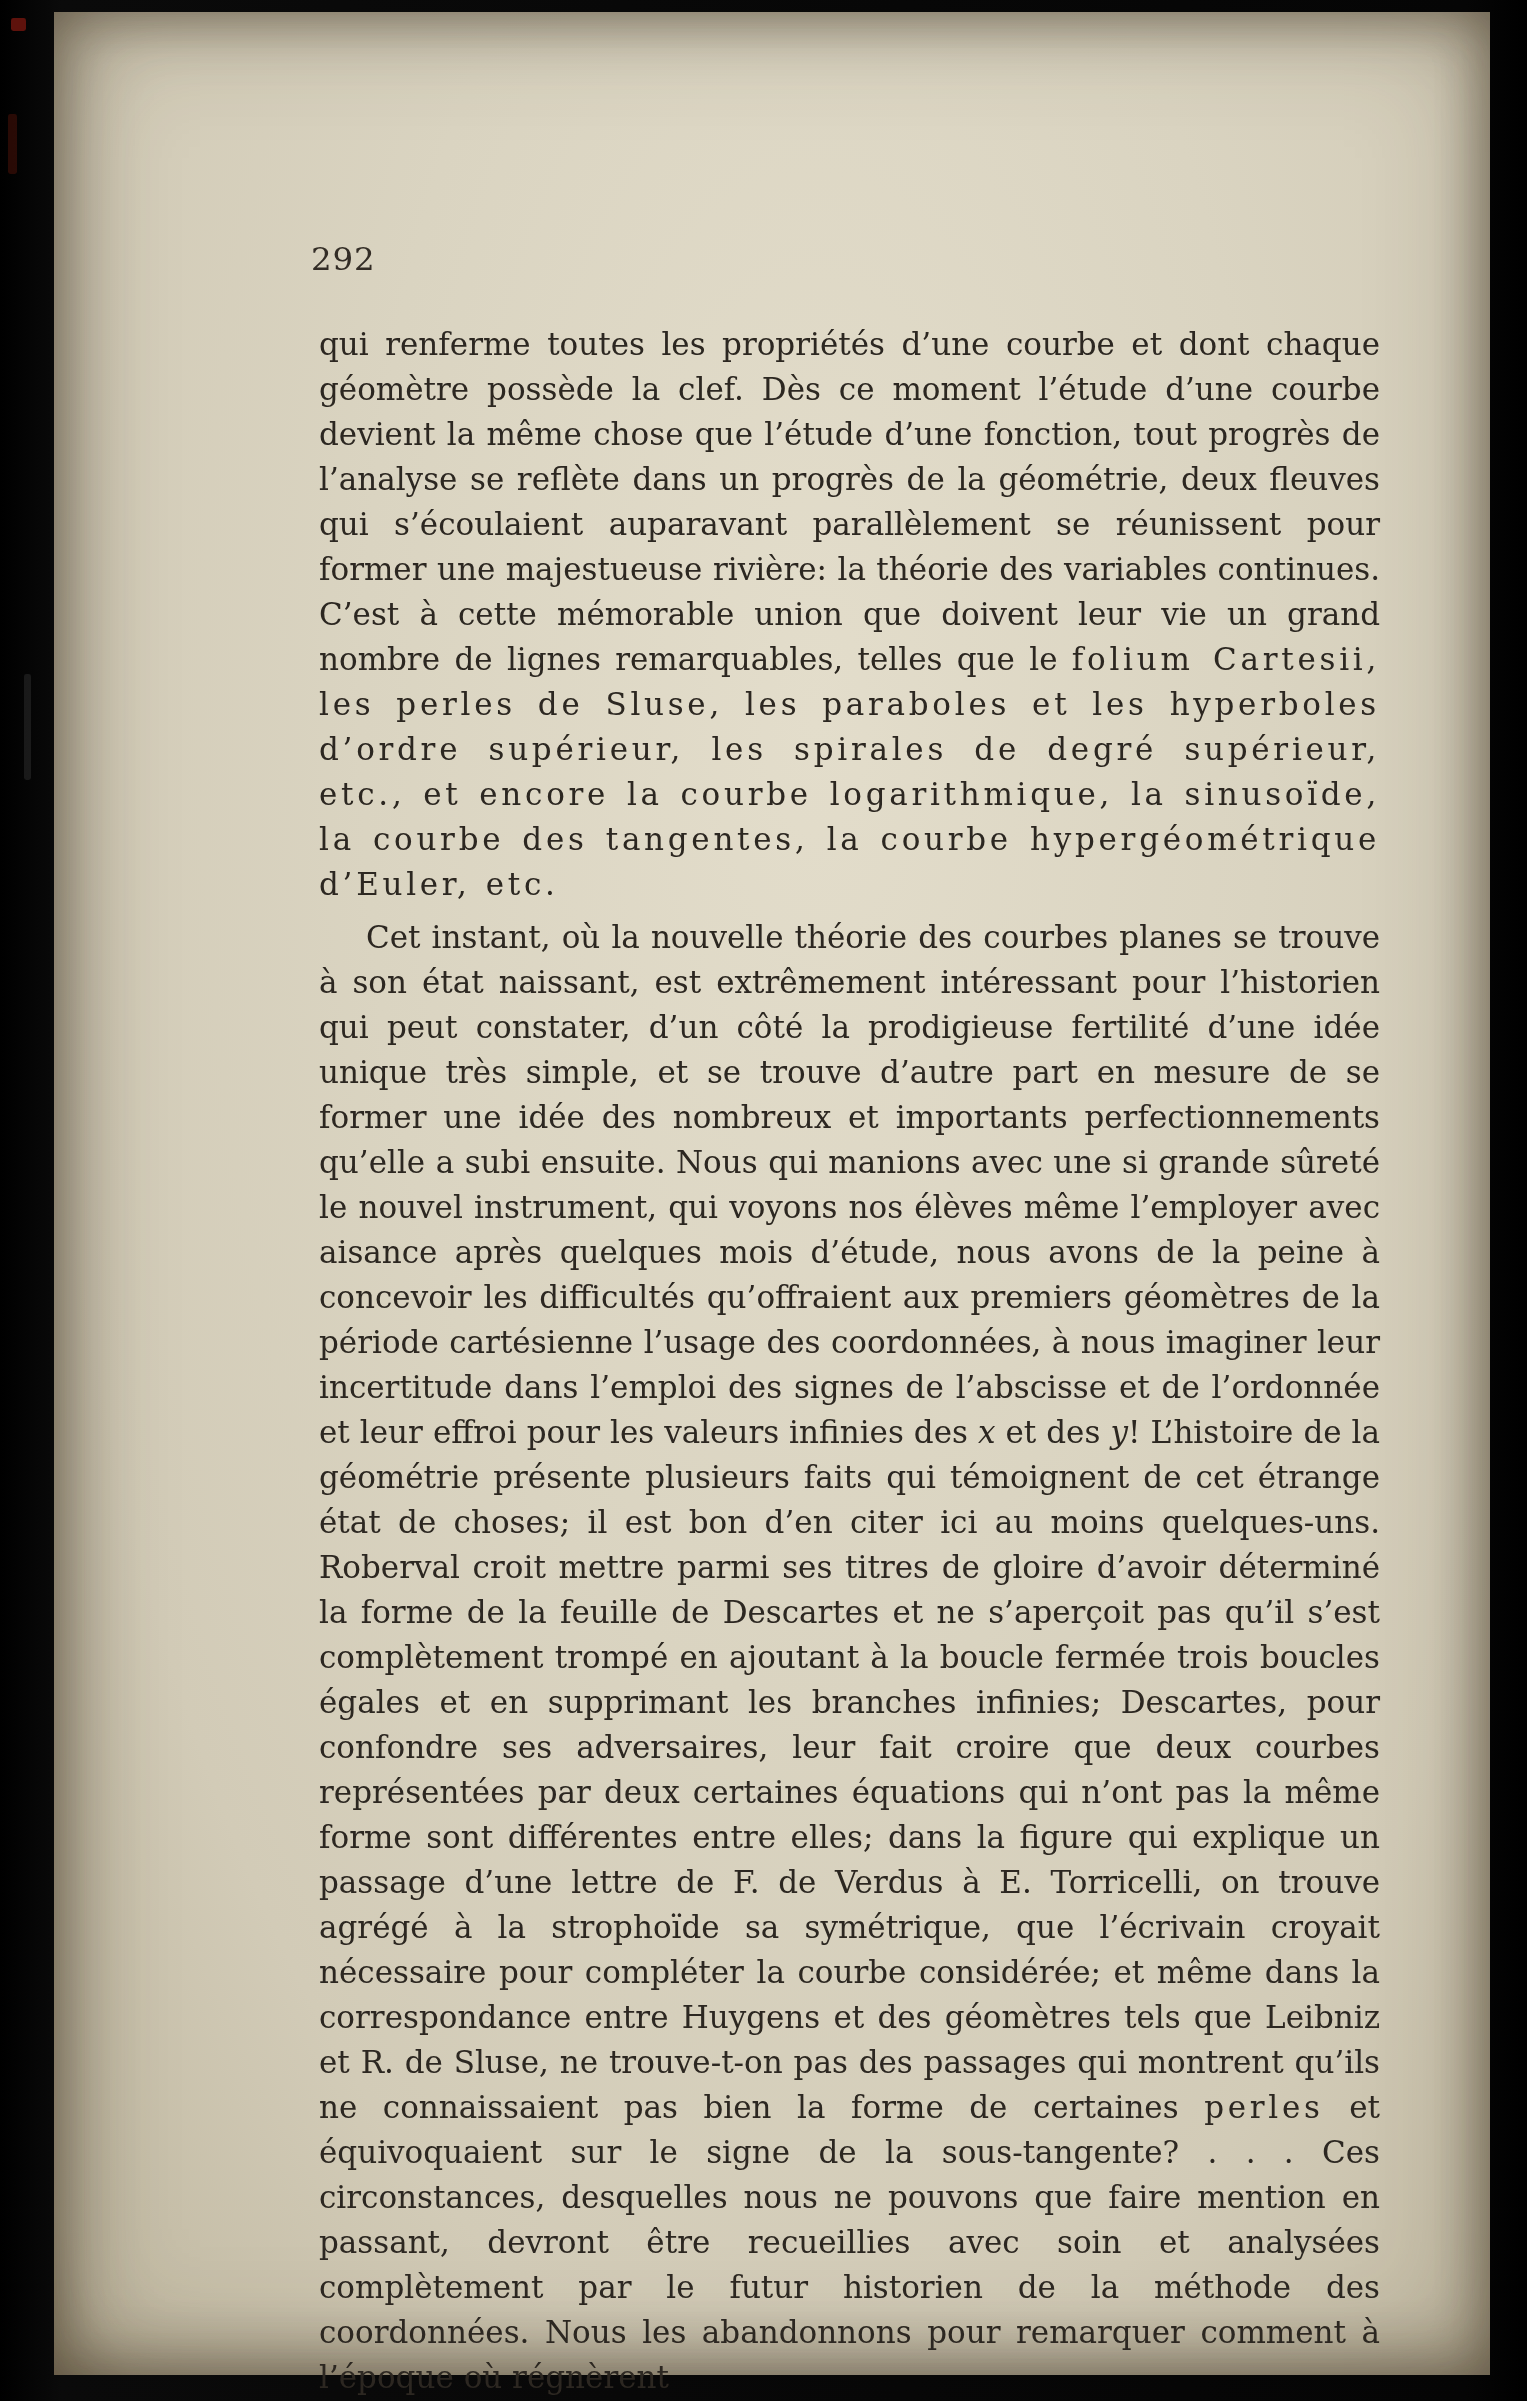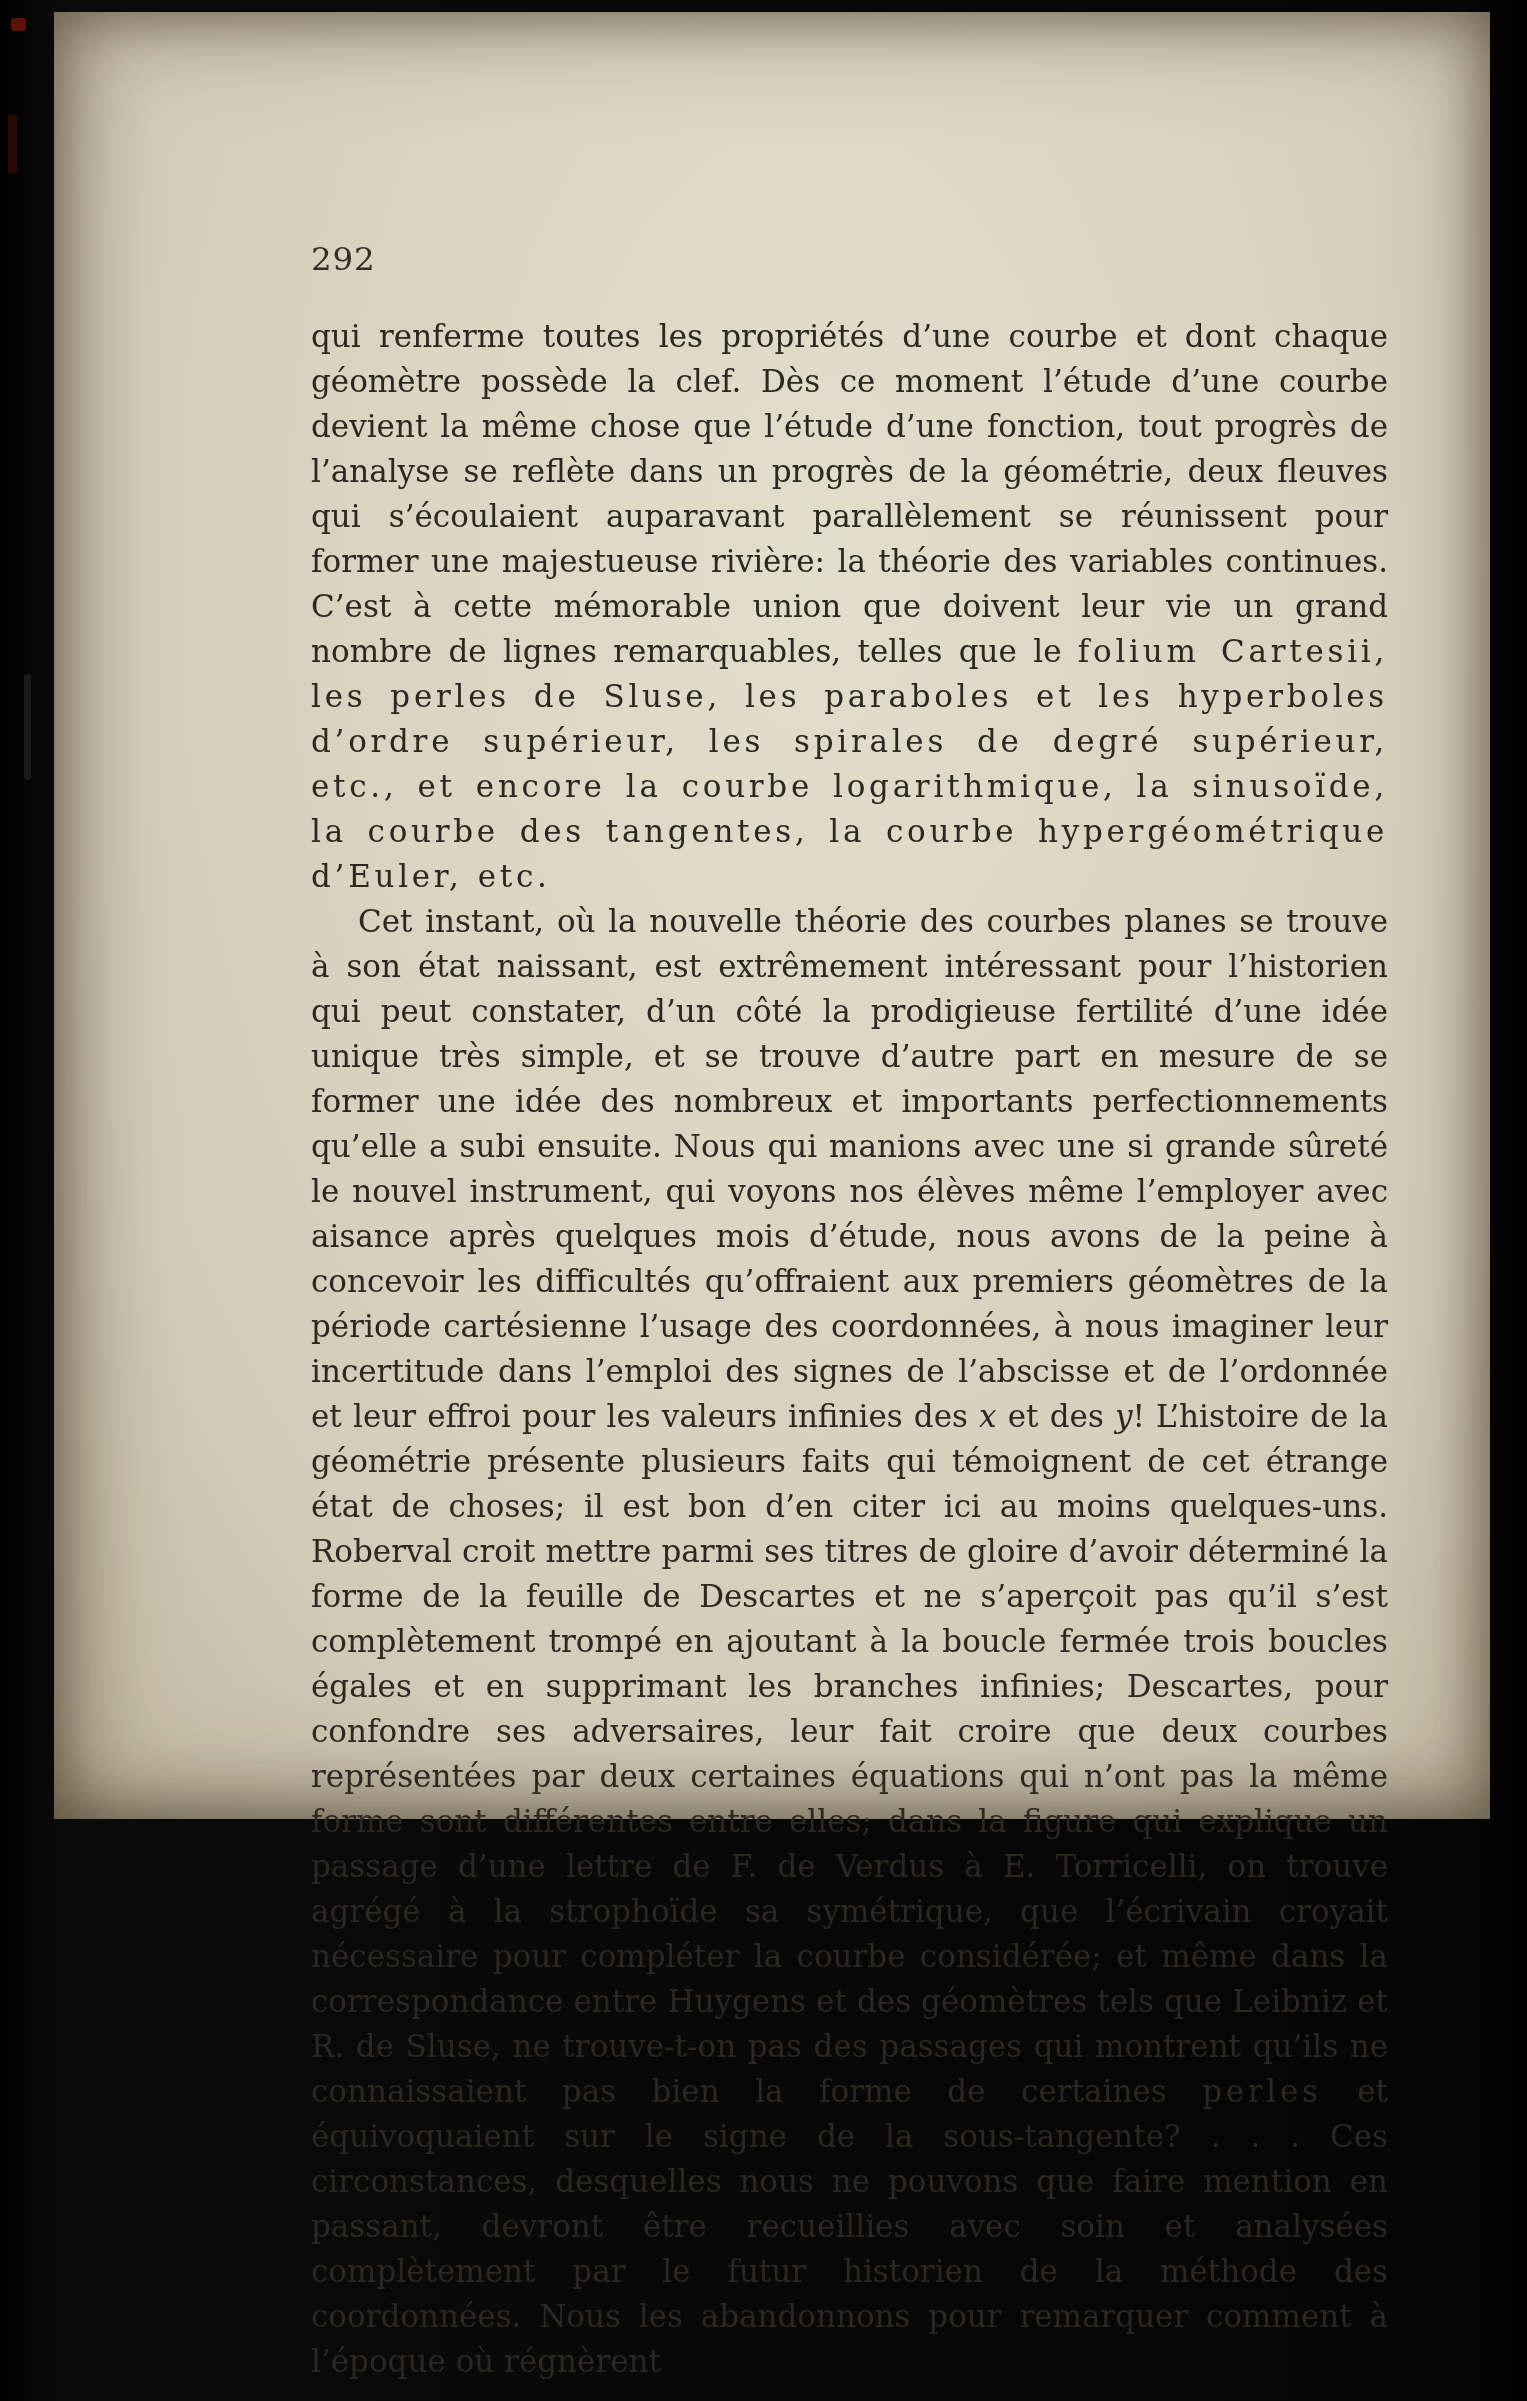--- a/index.html
+++ b/index.html
@@ -28,21 +28,21 @@
   .edge-mark.m1 { left: 11.4px; top: 18px;  width: 14.6px; height: 13px; background: #6e150e; opacity: .85; }
   .edge-mark.m2 { left: 8.1px; top: 114px; width: 9px; height: 60px; background: #451009; opacity: .6; }
   .edge-mark.m3 { left: 24.4px; top: 674px; width: 6.5px;  height: 106px; background: #1f1f1f; opacity: .8; }
 
   
   .page {
     position: absolute;
     left: 54px;
     top: 12.2px;
     width: 1436px;
-    height: 1807px;
+    height: 2363px;
     background: radial-gradient(ellipse at 53% 30%,
                 #e3ddcb 0%, #dad4c1 42%, #d2cbb7 72%, #c2baa3 95%, #b3aa92 100%);
     box-shadow:
       inset 0 0 122px rgba(60, 48, 28, 0.33),
       inset 23px 0 73px rgba(45, 34, 20, 0.22),
       inset -13px 0 45px rgba(45, 34, 20, 0.16),
       inset 0 -19.5px 57px rgba(45, 34, 20, 0.20),
       inset 0 14.6px 41px rgba(45, 34, 20, 0.12);
     color: #2c2721;
   }
@@ -76,21 +76,21 @@
     top: 302px;
     left: 257px;
     right: 102px;
     font-size: 31px;
     line-height: 45px;
     text-align: justify;
     color: #2c2721;
     hyphens: none;
   }
   .body-text p {
-    margin: 0;
+    margin: 8px;
   }
   .body-text p.indent {
     text-indent: 47px;
   }
   .spaced {
     letter-spacing: 0.12em;
     word-spacing: 0.05em;
   }
   .math-var {
     font-style: italic;

